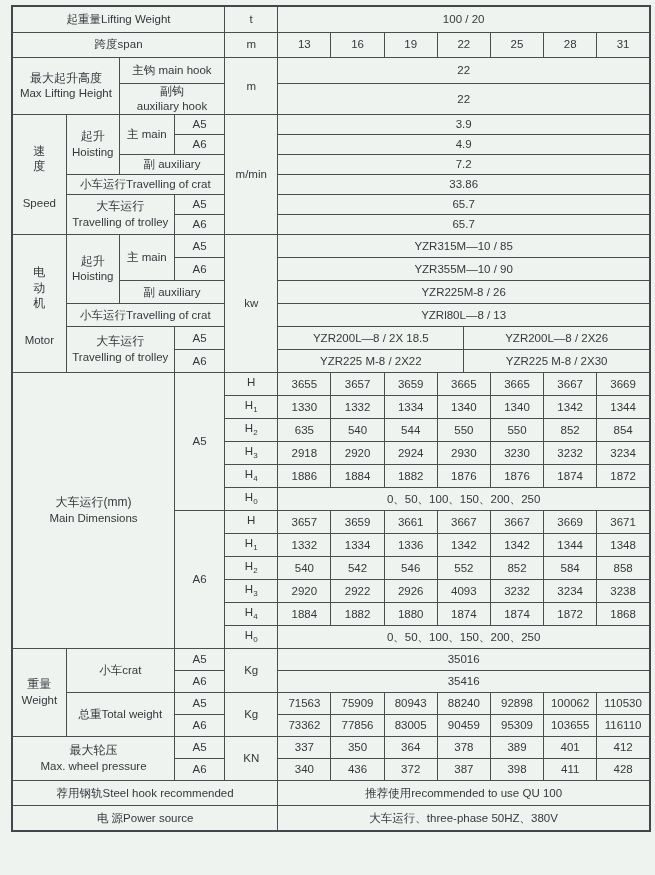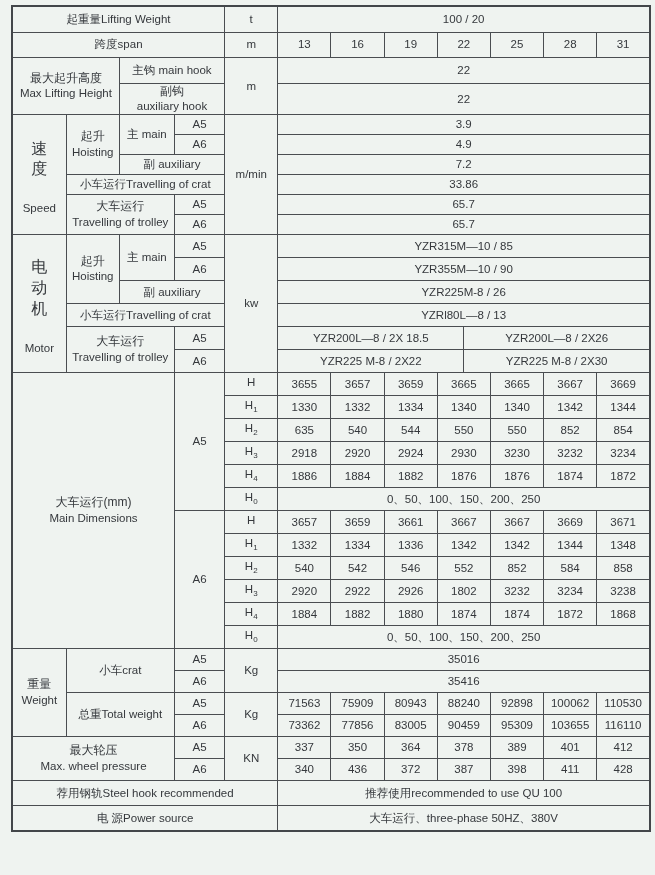--- a/index.html
+++ b/index.html
@@ -24,21 +24,21 @@
     font-size:11.5px;
     padding:0 2px;
     overflow:hidden;
     line-height:1.25;
   }
   col.w1{width:54px;} col.w2{width:53px;} col.w3{width:55px;}
   col.w4{width:50px;} col.w5{width:53px;} col.wd{width:26.5px;}
   tr.h20{height:20px;} tr.h22{height:22px;} tr.h23{height:23px;}
   tr.h25{height:25px;} tr.h26{height:26px;} tr.h27{height:27px;}
   .two-line div{line-height:1.3;}
-  .vzh{display:block;width:1.15em;margin:5px auto;line-height:1.3;font-size:16px;word-break:break-all;}
+  .vzh{display:block;width:1.15em;margin:5px auto;line-height:1.3;font-size:12px;word-break:break-all;}
   .ven{display:block;line-height:1.25;margin-top:21px;}
   sub{font-size:8px;}
   .zh{font-size:12px;}
 </style>
 </head>
 <body>
 
 <div class="sheet">
 <table class="spec">
   <colgroup>
@@ -255,21 +255,21 @@
     <td colspan="2">552</td>
     <td colspan="2">852</td>
     <td colspan="2">584</td>
     <td colspan="2">858</td>
   </tr>
   <tr class="h23">
     <td><span>H</span><sub>3</sub></td>
     <td colspan="2">2920</td>
     <td colspan="2">2922</td>
     <td colspan="2">2926</td>
-    <td colspan="2">1802</td>
+    <td colspan="2">4093</td>
     <td colspan="2">3232</td>
     <td colspan="2">3234</td>
     <td colspan="2">3238</td>
   </tr>
   <tr class="h23">
     <td><span>H</span><sub>4</sub></td>
     <td colspan="2">1884</td>
     <td colspan="2">1882</td>
     <td colspan="2">1880</td>
     <td colspan="2">1874</td>

